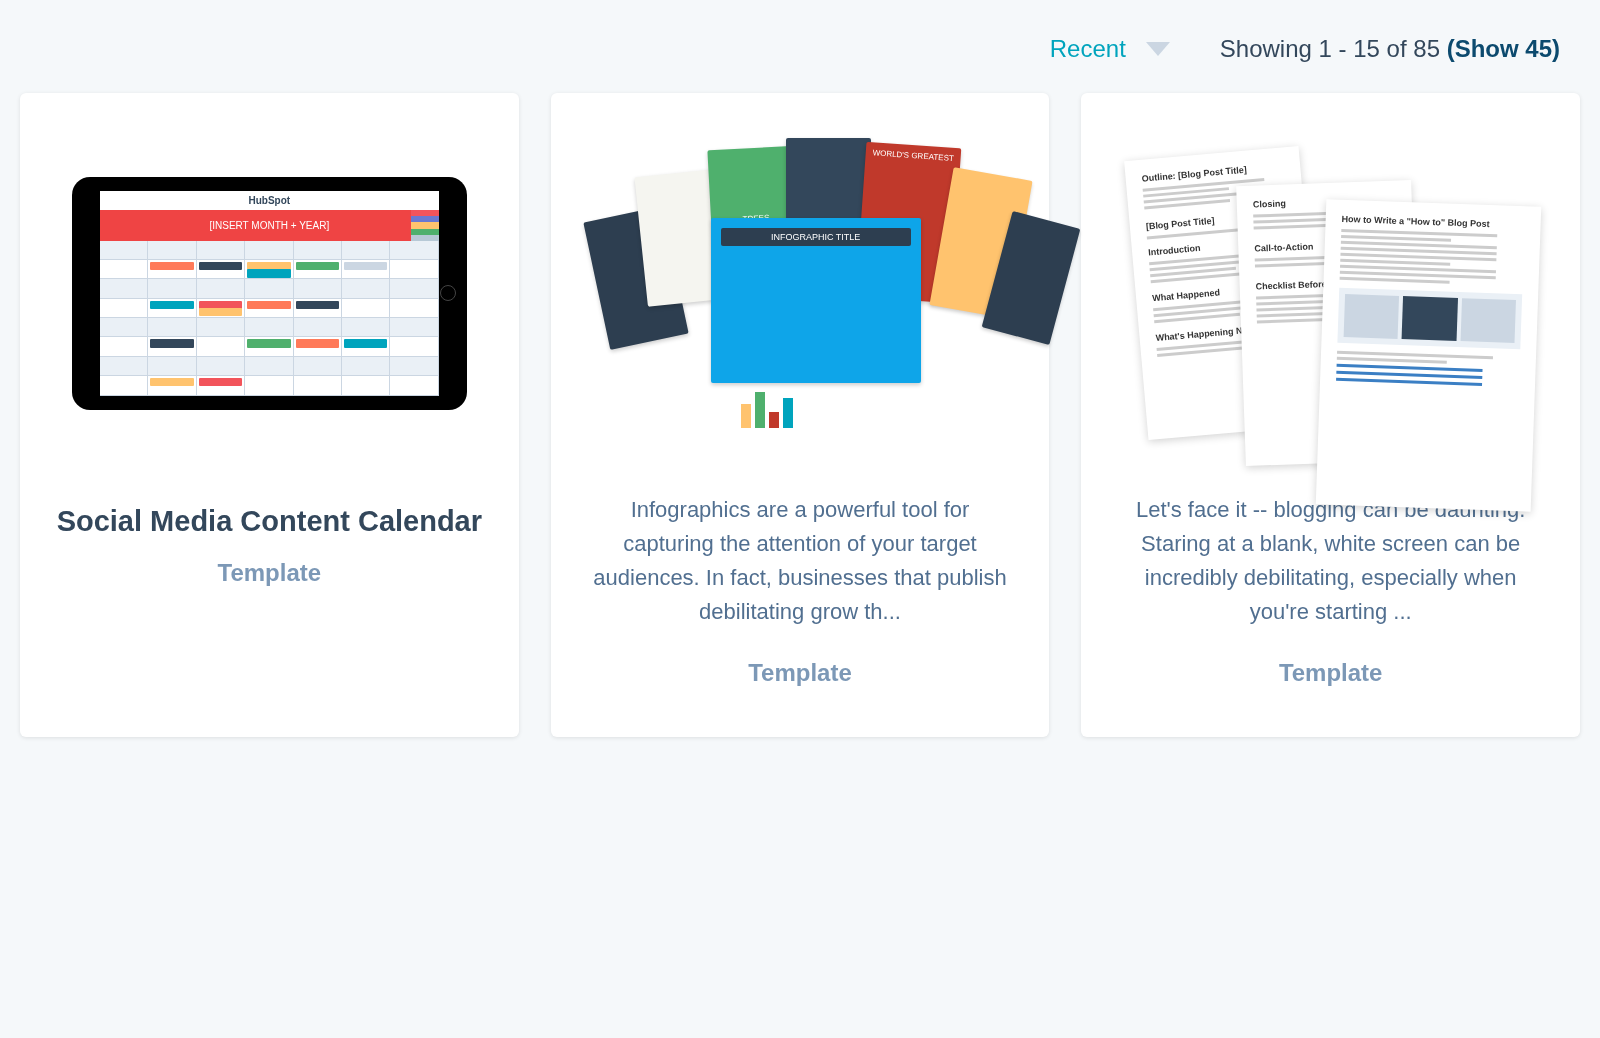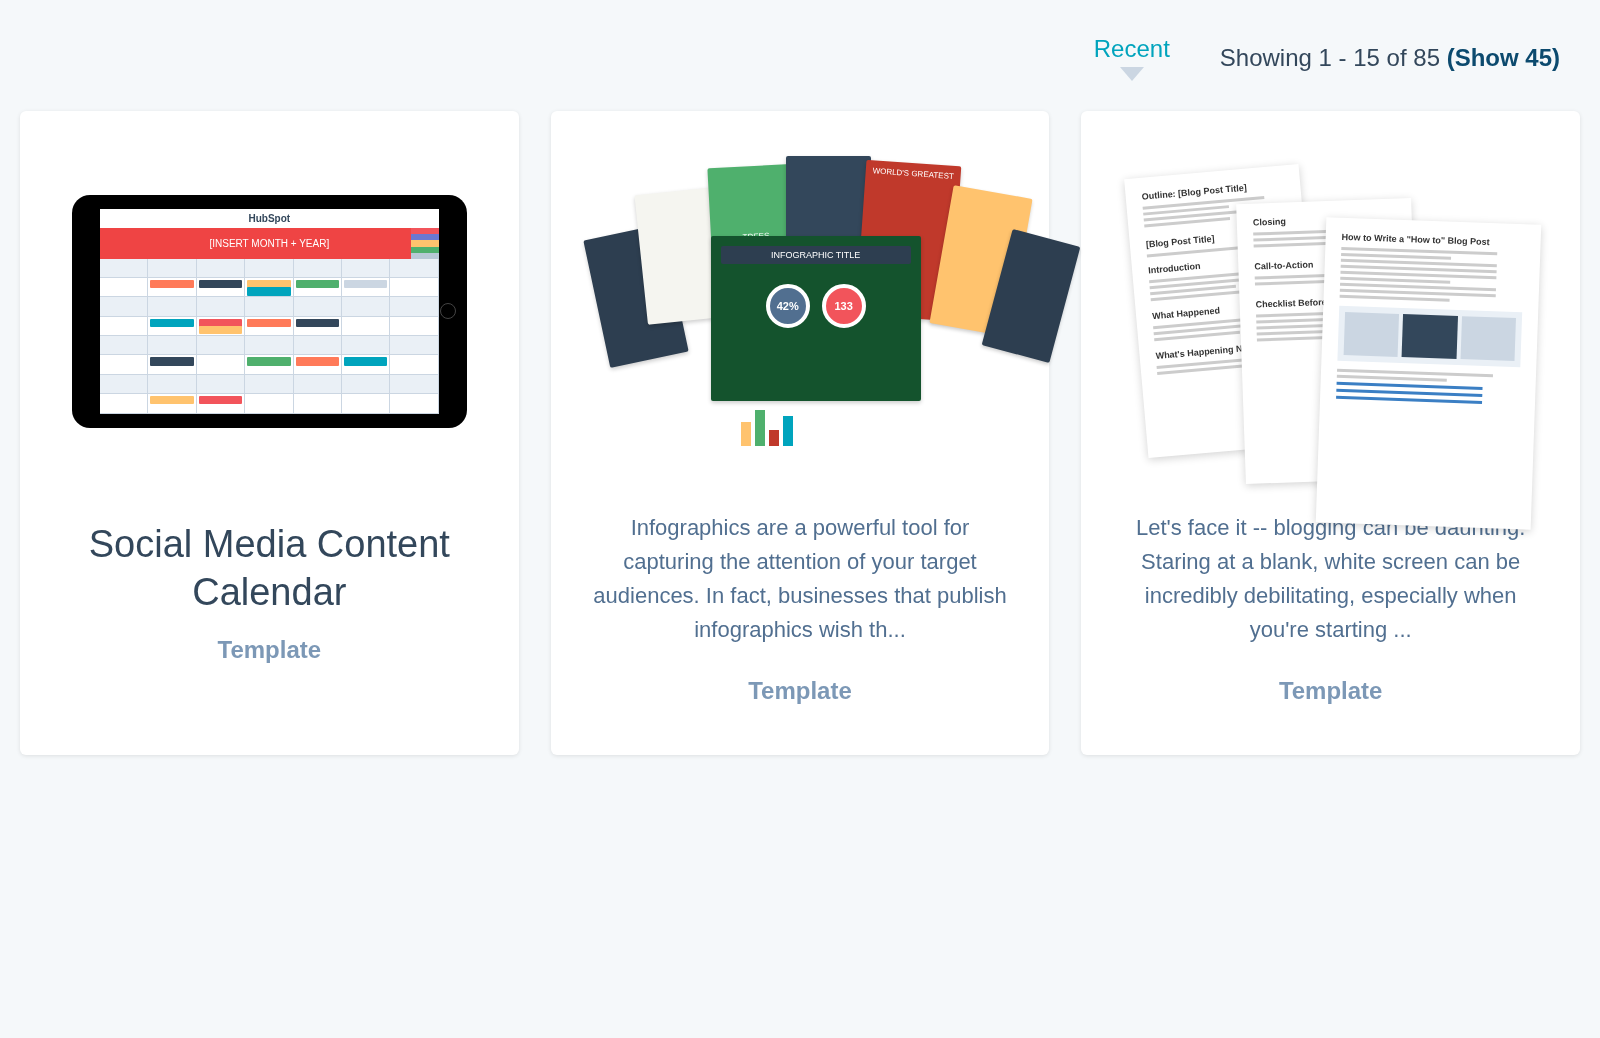--- a/index.html
+++ b/index.html
@@ -11,26 +11,25 @@
     .top-bar {
       display: flex;
       justify-content: flex-end;
       align-items: center;
       gap: 50px;
       padding: 15px 20px 30px;
     }
     .sort-control {
       display: flex;
       align-items: center;
-      gap: 4px;
+      gap: 20px;
       color: #00a4bd;
       font-size: 24px;
       font-weight: 500;
       cursor: pointer;
-      flex-direction: column;
     }
     .sort-triangle {
       width: 0; height: 0;
       border-left: 12px solid transparent;
       border-right: 12px solid transparent;
       border-top: 14px solid #cbd6e2;
     }
     .results-text {
       font-size: 24px;
       color: #33475b;
@@ -57,22 +56,22 @@
       cursor: pointer;
     }
     .card-image {
       height: 400px;
       display: flex;
       align-items: center;
       justify-content: center;
       padding: 30px;
     }
     .card-title {
-      font-size: 38px;
-      font-weight: 400;
+      font-size: 29px;
+      font-weight: 700;
       color: #33475b;
       text-align: center;
       padding: 10px 30px 20px;
       line-height: 1.25;
     }
     .card-desc {
       font-size: 22px;
       color: #516f90;
       text-align: center;
       padding: 0 35px 30px;
@@ -144,21 +143,21 @@
     
     .info-wrap { position:relative; width:100%; height:100%; }
     .ig { position:absolute; border-radius:2px; box-shadow:0 2px 4px rgba(0,0,0,0.2); }
     .ig1{width:80px;height:130px;background:#2d3e50;left:15px;top:90px;transform:rotate(-12deg);}
     .ig2{width:80px;height:130px;background:#f5f5f0;left:60px;top:50px;transform:rotate(-6deg);}
     .ig3{width:90px;height:140px;background:#4fb06d;left:130px;top:25px;transform:rotate(-3deg); display:flex;align-items:center;justify-content:center;color:#fff;font-size:8px;}
     .ig4{width:85px;height:150px;background:#33475b;left:205px;top:15px;}
     .ig5{width:95px;height:155px;background:#c0392b;left:280px;top:22px;transform:rotate(4deg); color:#fff; font-size:8px; text-align:center; padding-top:6px;}
     .ig6{width:80px;height:140px;background:#ffc36e;left:360px;top:50px;transform:rotate(10deg);}
     .ig7{width:70px;height:120px;background:#2d3e50;left:415px;top:95px;transform:rotate(15deg);}
-    .ig-front{width:210px;height:165px;background:#14532d;left:130px;top:95px;z-index:5;padding:10px;}
+    .ig-front{width:210px;height:165px;background:#0ea5e9;left:130px;top:95px;z-index:5;padding:10px;}
     .ig-front-head{background:#2d3e50;color:#fff;font-size:9px;text-align:center;padding:4px;border-radius:2px;}
     .ig-bubbles{display:flex;gap:12px;justify-content:center;margin-top:20px;}
     .bubble{width:44px;height:44px;border-radius:50%;border:4px solid #fff;display:flex;align-items:center;justify-content:center;color:#fff;font-size:11px;font-weight:600;}
     .b1{background:#516f90;} .b2{background:#f2545b;}
     .ig-bars{position:absolute;left:160px;top:265px;display:flex;align-items:flex-end;gap:4px;height:40px;z-index:4;}
     .ig-bars div{width:10px;}
     .bar-a{height:60%;background:#ffc36e;}
     .bar-b{height:90%;background:#4fb06d;}
     .bar-c{height:40%;background:#c0392b;}
     .bar-d{height:75%;background:#00a4bd;}
@@ -318,34 +317,30 @@
         <div class="ig ig2"></div>
         <div class="ig ig3">
             <span>TREES</span>
           </div>
         <div class="ig ig4"></div>
         <div class="ig ig5"><span>WORLD'S GREATEST</span></div>
         <div class="ig ig6"></div>
         <div class="ig ig7"></div>
         <div class="ig ig-front">
           <div class="ig-front-head">INFOGRAPHIC TITLE</div>
-          <div class="ig-bubbles">
-            <div class="bubble b1">42%</div>
-            <div class="bubble b2">133</div>
-          </div>
         </div>
         <div class="ig-bars">
             <div class="bar-a"></div>
             <div class="bar-b"></div>
             <div class="bar-c"></div>
             <div class="bar-d"></div>
           </div>
       </div>
     </div>
-    <p class="card-desc">Infographics are a powerful tool for capturing the attention of your target audiences. In fact, businesses that publish infographics wish th...</p>
+    <p class="card-desc">Infographics are a powerful tool for capturing the attention of your target audiences. In fact, businesses that publish debilitating grow th...</p>
     <div class="card-label">Template</div>
   </div>
 
   <div class="card">
     <div class="card-image">
       <div class="docs-wrap">
         <div class="doc doc1">
           <h4>Outline: [Blog Post Title]</h4>
           <div class="line m"></div>
             <div class="line s"></div>

